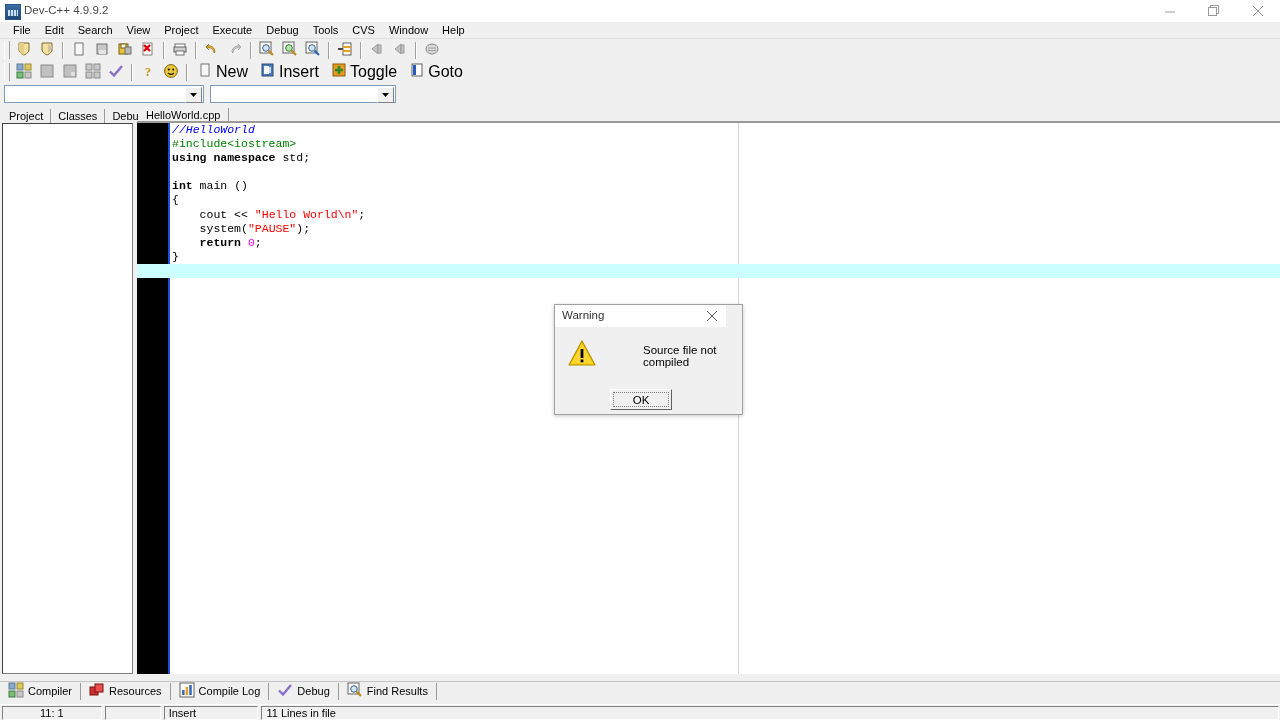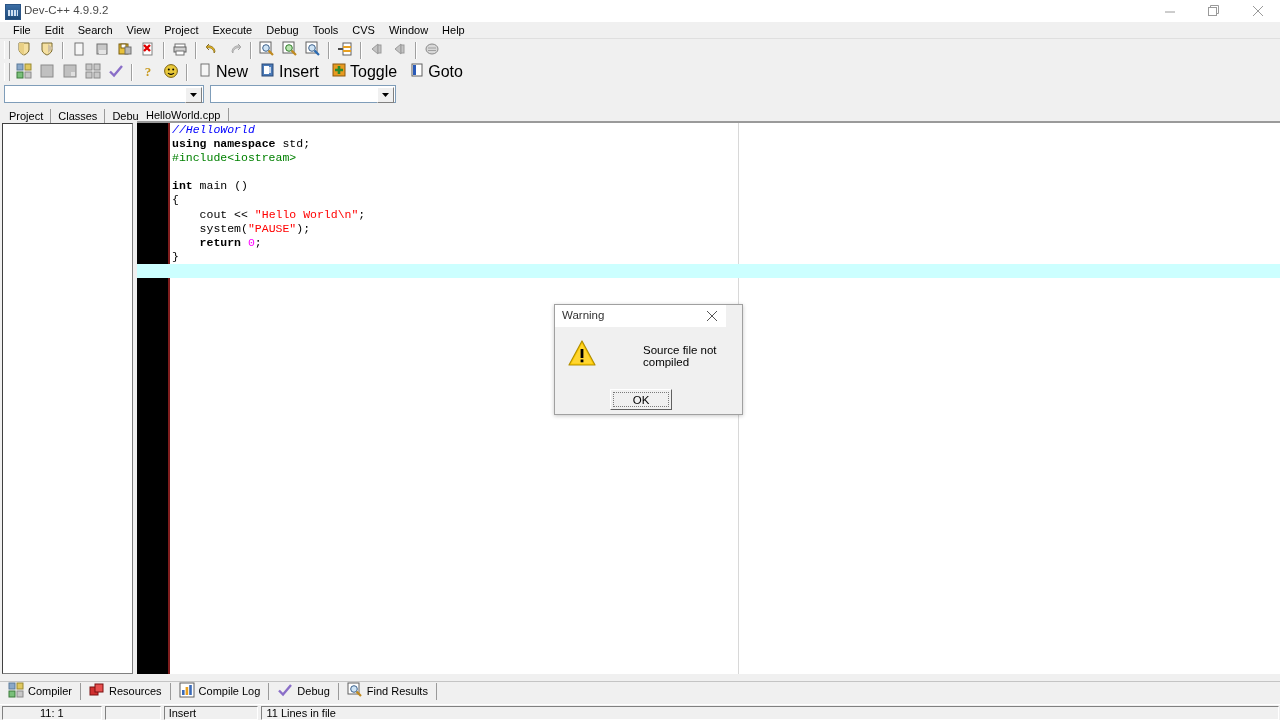--- a/index.html
+++ b/index.html
@@ -55,21 +55,21 @@
        border-right:1px solid #9a9a9a;height:14px;box-sizing:border-box;}
   .tab.sel{font-weight:normal;}
   .leftpanel{position:absolute;left:2px;top:123px;width:131px;height:551px;
              background:#fff;border:1px solid #808080;box-sizing:border-box;
              border-top-color:#404040;border-left-color:#404040;}
 
   
   .edtabstrip{position:absolute;left:138px;top:106px;height:17px;display:flex;align-items:flex-end;}
   .edtab{font-size:11px;padding:1px 8px 2px 8px;background:#f0f0f0;
          border-right:1px solid #9a9a9a;height:15px;box-sizing:border-box;}
-  .editor{position:absolute;left:137px;top:123px;width:1143px;height:551px;background:#7f1d1d;}
+  .editor{position:absolute;left:137px;top:123px;width:1143px;height:551px;background:#1d4ed8;}
   .gutter{position:absolute;left:0;top:0;width:31px;height:551px;background:#000;}
   .gutter-l{position:absolute;left:-2px;top:0;width:2px;height:551px;background:#f0f0f0;}
   .codearea{position:absolute;left:33px;top:0;right:0;height:551px;background:#fff;
             font-family:"Liberation Mono","DejaVu Sans Mono",monospace;font-size:11.5px;}
   .guide{position:absolute;left:568px;top:0;width:1px;height:551px;background:#d8d8d8;}
   .line{position:relative;height:14.1px;line-height:14.1px;white-space:pre;padding-left:2px;}
   .line.cur{background:#ccffff;width:1143px;margin-left:-33px;padding-left:35px;}
   .c-com{color:#0000ff;font-style:italic;}
   .c-pre{color:#008000;}
   .c-key{color:#000;font-weight:bold;}
@@ -374,22 +374,22 @@
     </div>
   <div class="edborder-t"></div>
 
   <div class="editor">
     <div class="gutter-l"></div>
     <div class="gutter"></div>
     <div class="codearea">
       <div class="guide"></div>
       <div id="codelines">
           <div class="line"><span class="c-com">//HelloWorld</span></div>
+          <div class="line"><span class="c-pre">#include&lt;iostream&gt;</span></div>
           <div class="line"><span class="c-key">using namespace</span><span class="c-pln"> std;</span></div>
-          <div class="line"><span class="c-pre">#include&lt;iostream&gt;</span></div>
           <div class="line">&nbsp;</div>
           <div class="line"><span class="c-key">int</span><span class="c-pln"> main ()</span></div>
           <div class="line"><span class="c-pln">{</span></div>
           <div class="line"><span class="c-pln">    cout &lt;&lt; </span><span class="c-str">"Hello World\n"</span><span class="c-pln">;</span></div>
           <div class="line"><span class="c-pln">    system(</span><span class="c-str">"PAUSE"</span><span class="c-pln">);</span></div>
           <div class="line"><span class="c-pln">    </span><span class="c-key">return</span><span class="c-pln"> </span><span class="c-num">0</span><span class="c-pln">;</span></div>
           <div class="line"><span class="c-pln">}</span></div>
           <div class="line cur">&nbsp;</div>
         </div>
     </div>

